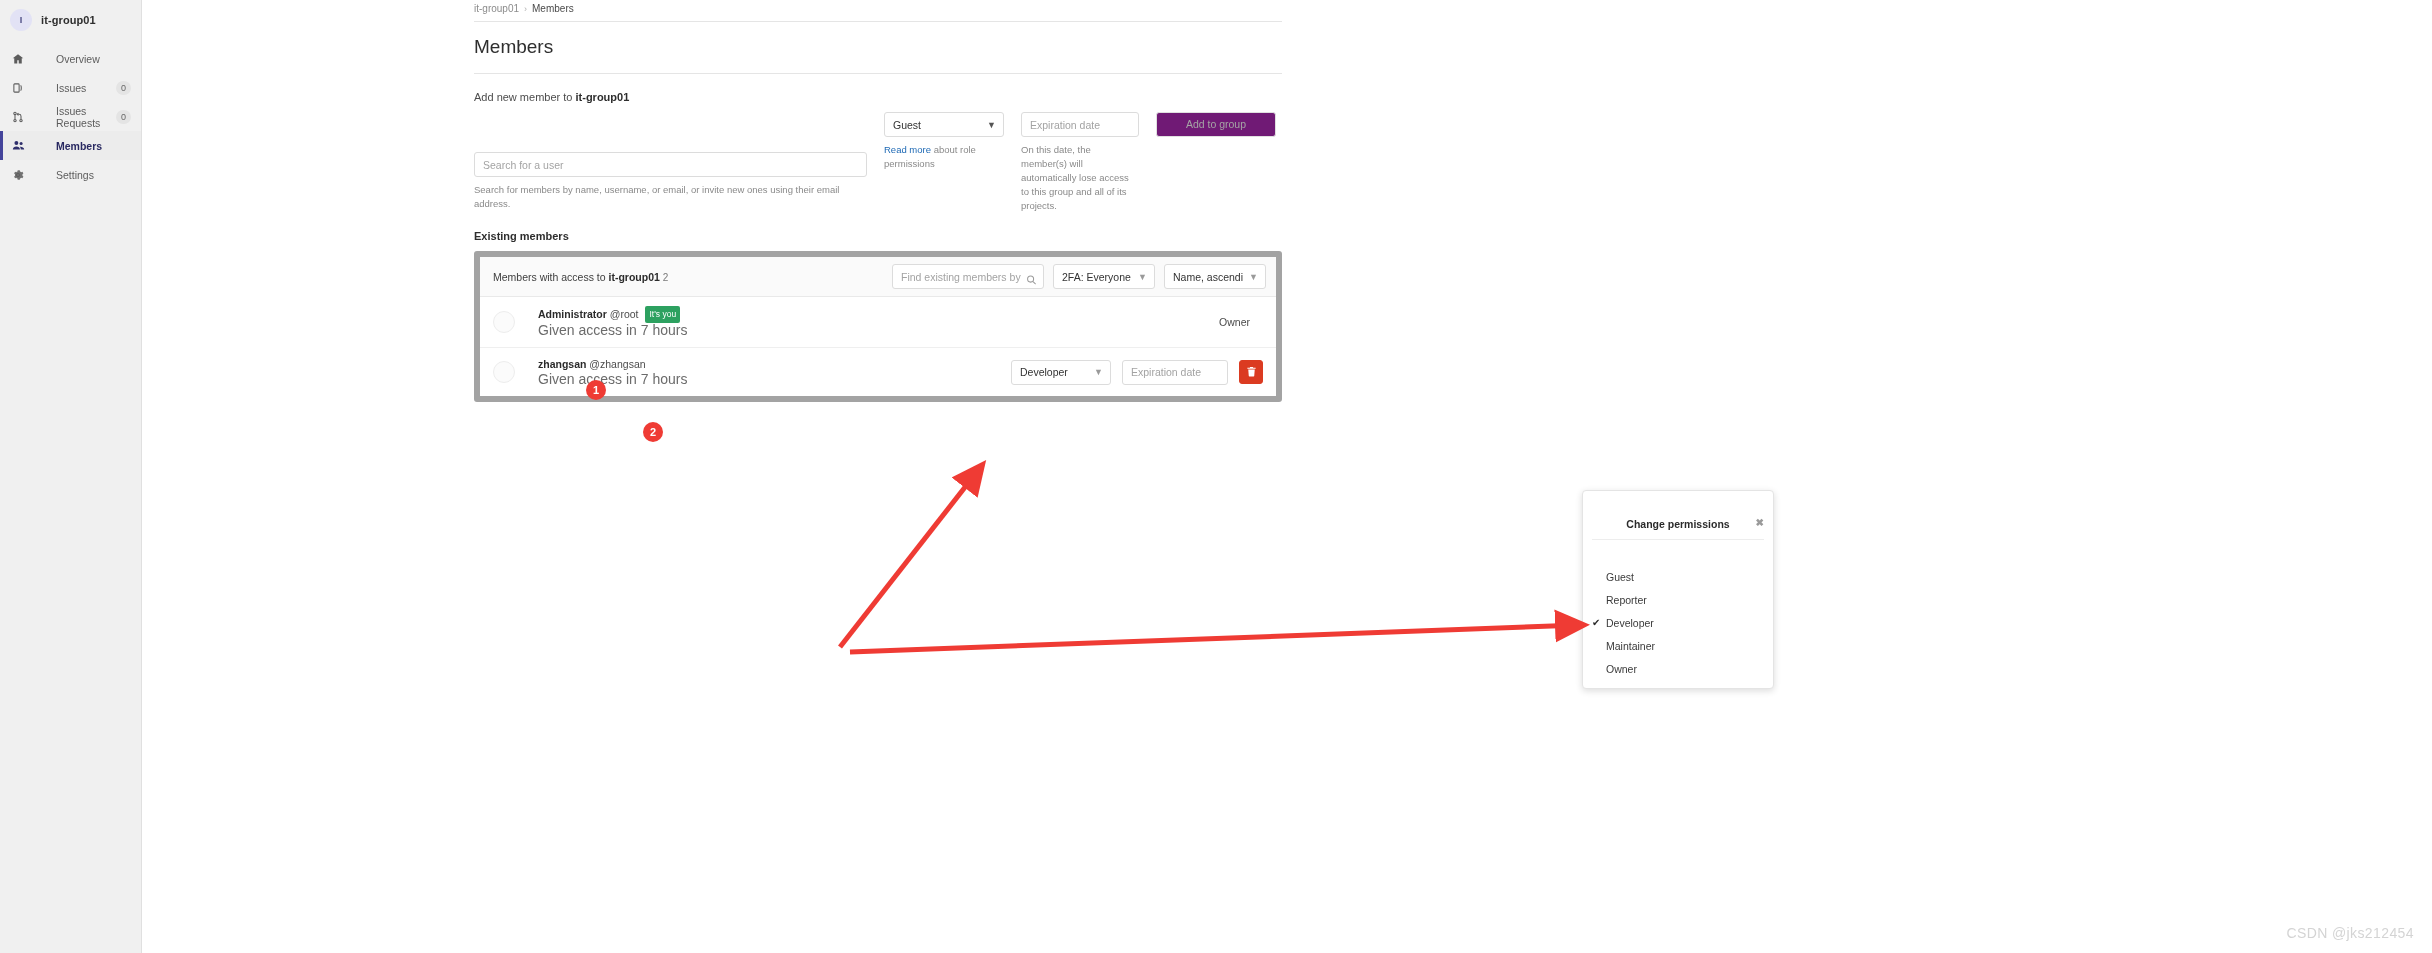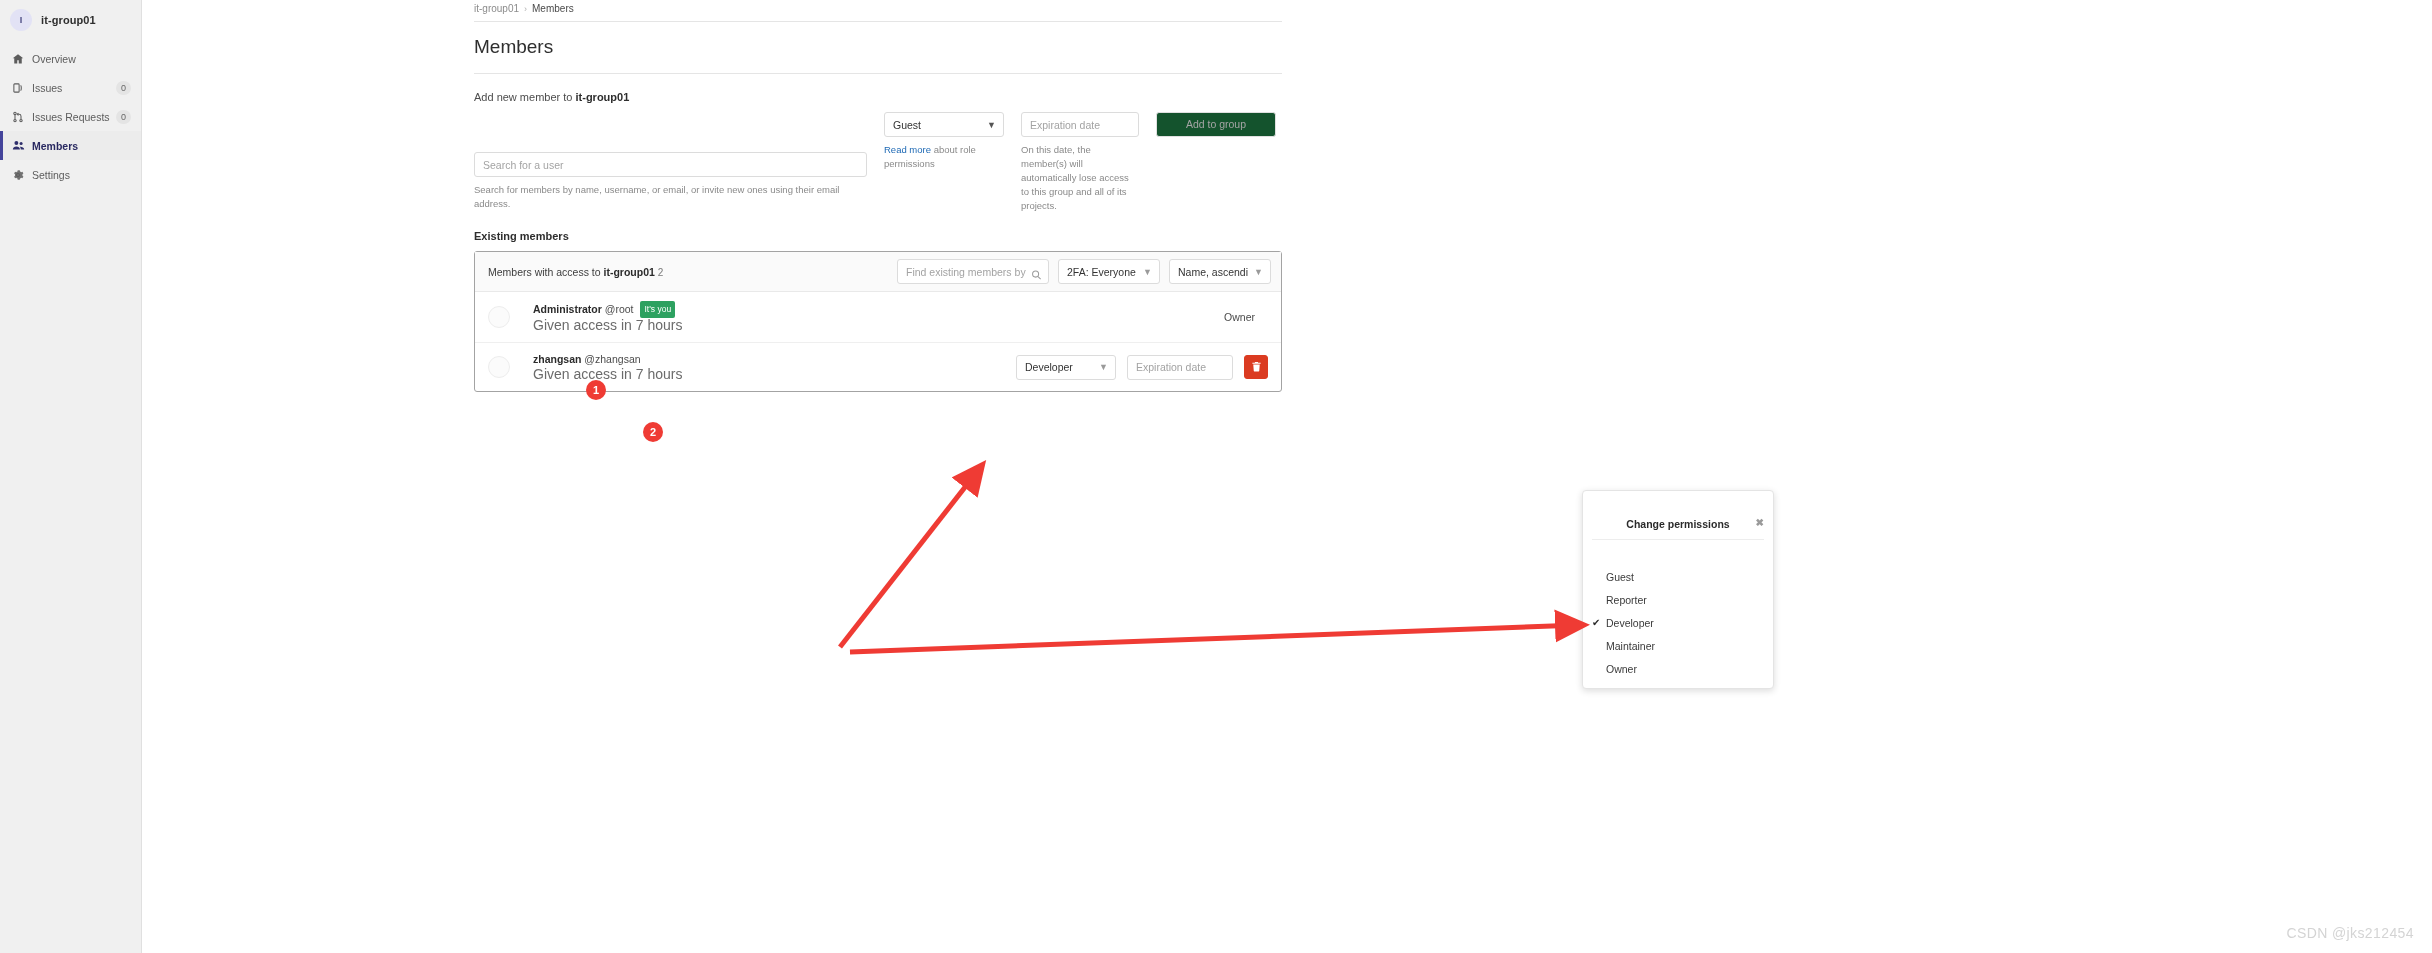--- a/index.html
+++ b/index.html
@@ -40,21 +40,21 @@
     padding: 0 10px 0 12px;
     font-size: 10.5px;
     color: #5c5c5c;
     cursor: pointer;
   }
   .nav-item .nav-ico {
     width: 16px; flex: 0 0 16px;
     display: flex; align-items: center; justify-content: flex-start;
     color: #5c5c5c;
   }
-  .nav-item .nav-label { flex: 1; padding-left: 4px; }
+  .nav-item .nav-label { flex: 1; padding-left: 4px; margin-left: 24px; }
   .nav-item .nav-badge {
     font-size: 9px; color: #666;
     background: #e4e4e4; border-radius: 8px;
     padding: 1px 5px; line-height: 12px;
   }
   .nav-item.active {
     background: #ececec;
     color: #292961; font-weight: bold;
   }
   .nav-item.active .nav-ico { color: #2f2f6b; }
@@ -121,35 +121,35 @@
     position: absolute; right: 8px; top: 50%;
     transform: translateY(-50%);
     pointer-events: none; color: #555;
     font-size: 9px; line-height: 1;
   }
   .caret.light { color: #9a9a9a; }
 
   .btn-disabled {
     width: 100%; height: 25px;
     border: 1px solid #e0e0e0; border-radius: 3px;
-    background: #14532d; color: #a5a5a5;
+    background: #701a75; color: #a5a5a5;
     font-size: 10.5px; text-align: center; line-height: 23px;
     font-family: "Liberation Sans", sans-serif;
     cursor: default;
   }
 
   .hint {
     font-size: 9.5px; color: #8a8a8a;
     line-height: 14px; padding-top: 6px;
   }
   .hint a { color: #1f6ab5; text-decoration: none; }
 
   
   .panel {
-    border: 1px solid #a3a3a3; border-radius: 3px;
+    border: 6px solid #a3a3a3; border-radius: 3px;
     background: #fff; overflow: visible;
   }
   .panel-head {
     background: #fafafa; border-bottom: 1px solid #e9e9e9;
     height: 40px; display: flex; align-items: center;
     padding: 0 10px 0 13px; gap: 9px;
   }
   .panel-head-title { font-size: 10.5px; color: #3d3d3d; flex: 1; }
   .panel-head-title b { font-weight: bold; color: #2b2b2b; }
   .panel-head-title .cnt { color: #7a7a7a; font-size: 10px; }

